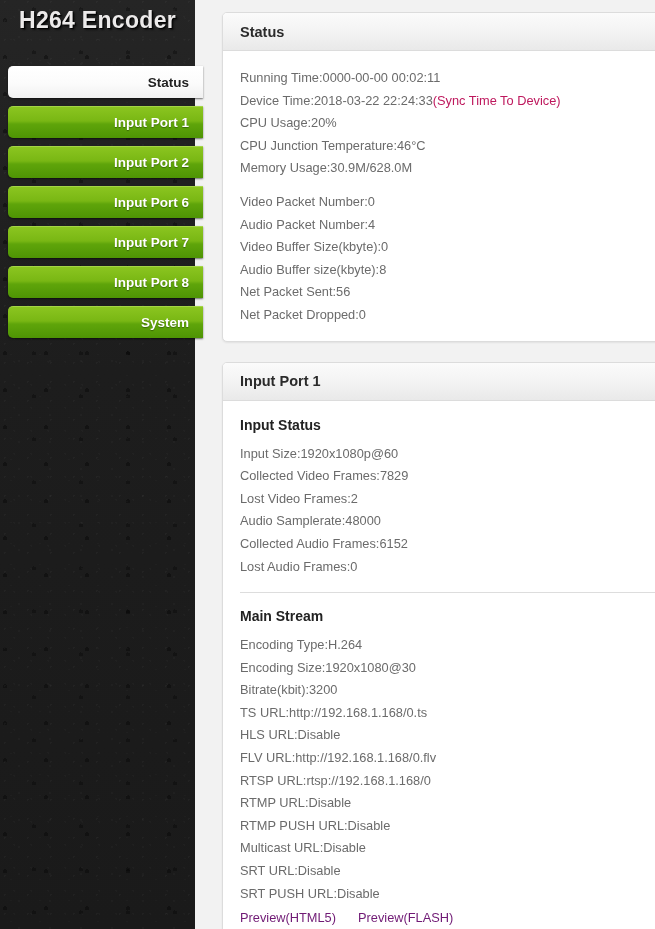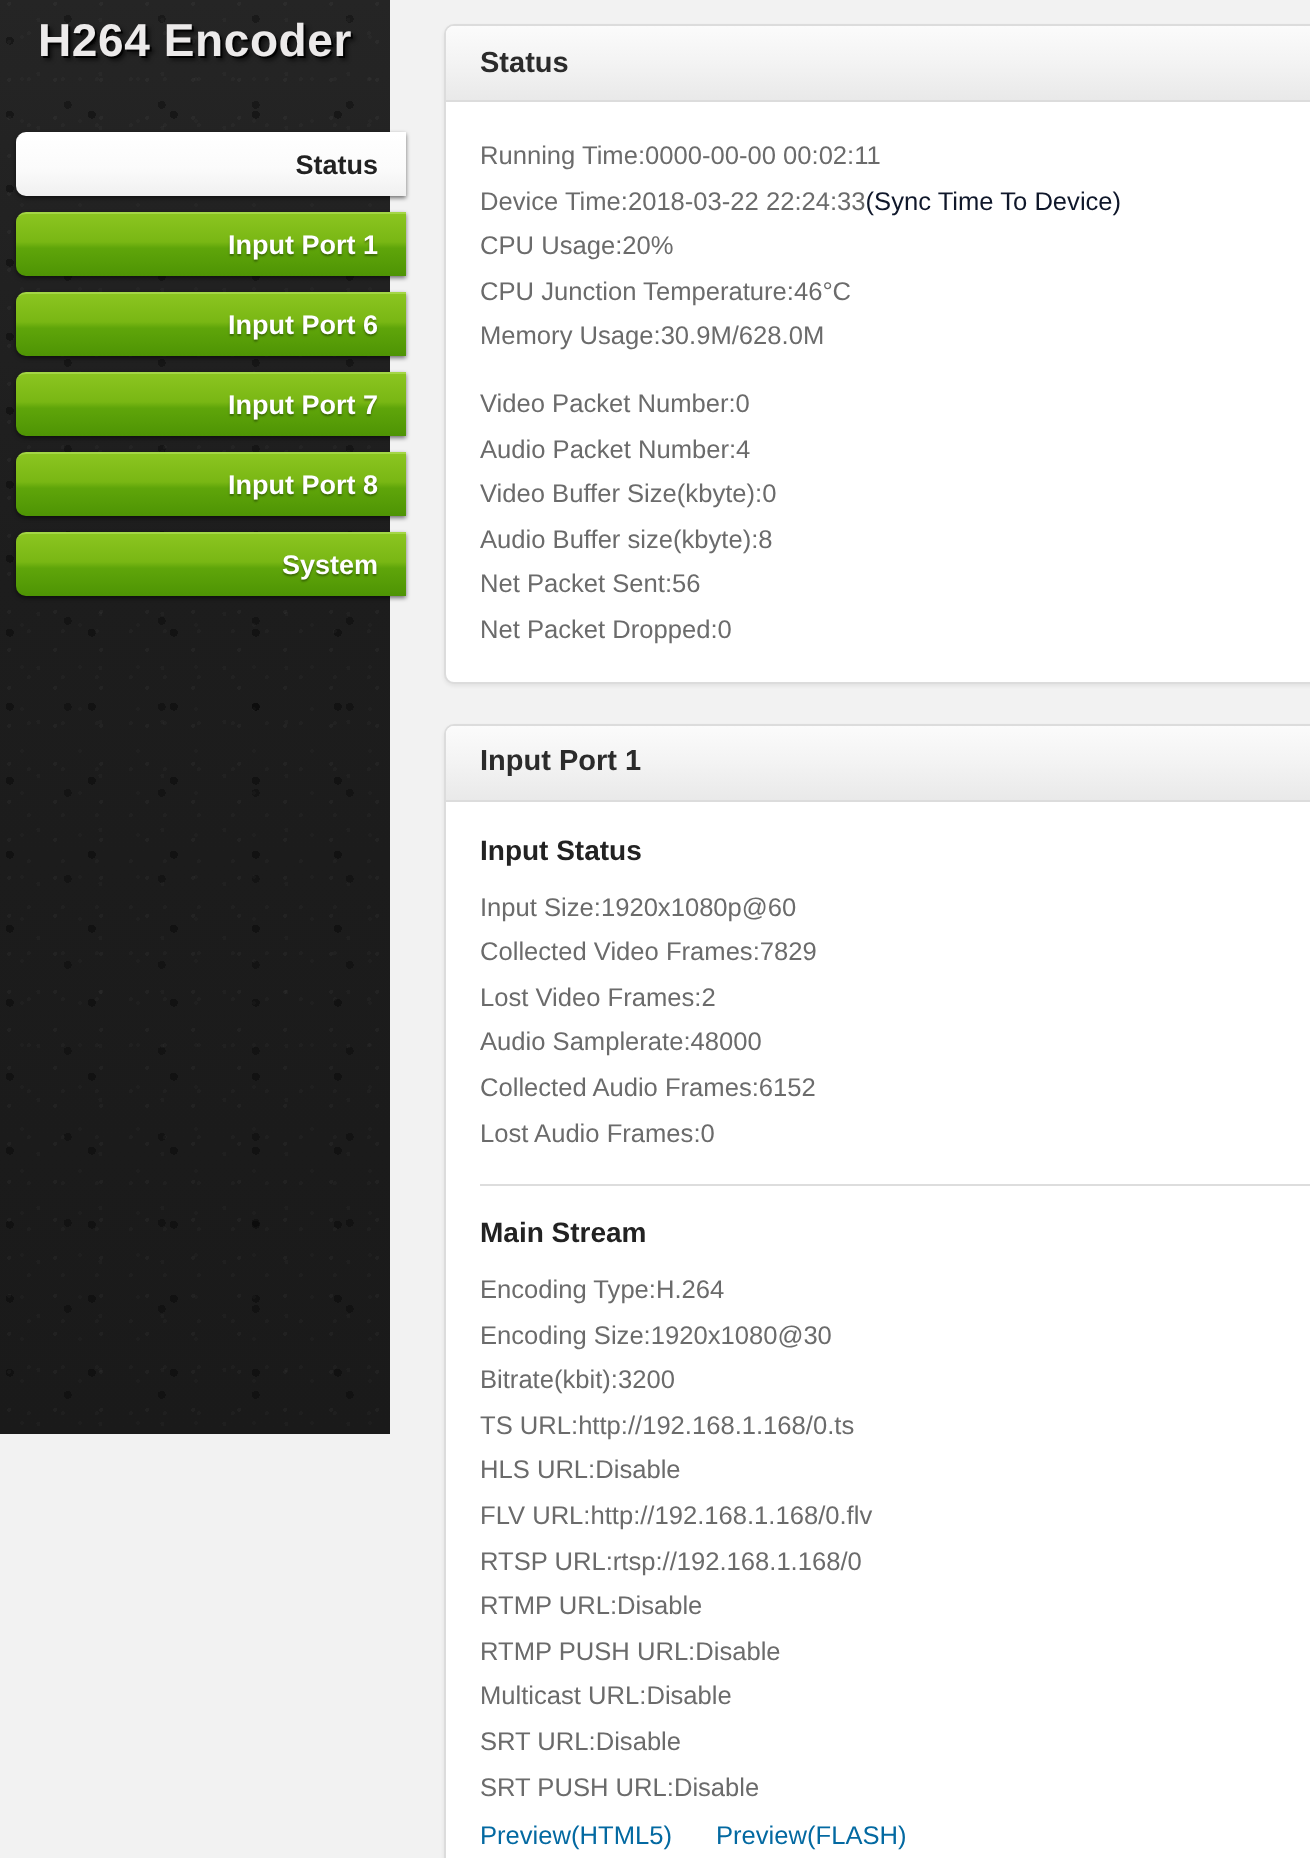--- a/index.html
+++ b/index.html
@@ -18,21 +18,21 @@
     height: 929px;
     display: flex;
     background: #f2f2f2;
   }
 
   
   #sidebar {
     position: relative;
     width: 195px;
     flex: 0 0 195px;
-    height: 717px;
+    height: 929px;
     background:
       radial-gradient(circle at 20% 10%, rgba(255,255,255,0.030) 0 1px, transparent 1px),
       radial-gradient(circle at 62% 37%, rgba(255,255,255,0.025) 0 1px, transparent 1px),
       radial-gradient(circle at 85% 72%, rgba(255,255,255,0.022) 0 1px, transparent 1px),
       radial-gradient(circle at 38% 88%, rgba(255,255,255,0.020) 0 1px, transparent 1px),
       radial-gradient(circle at 12% 55%, rgba(0,0,0,0.35) 0 2px, transparent 2px),
       radial-gradient(circle at 72% 22%, rgba(0,0,0,0.30) 0 2px, transparent 2px),
       linear-gradient(180deg, #252525 0%, #1d1d1d 40%, #1a1a1a 100%);
     background-size: 23px 19px, 31px 27px, 17px 23px, 29px 21px, 41px 37px, 47px 43px, 100% 100%;
     z-index: 5;
@@ -138,31 +138,31 @@
   .stat-line {
     font-size: 12.8px;
     color: #6b6b6b;
     line-height: 22.6px;
     white-space: nowrap;
   }
 
   .stat-group + .stat-group { margin-top: 11px; }
 
   .inline-link {
-    color: #0f172a;
+    color: #be185d;
     cursor: pointer;
   }
 
   .preview-row {
     font-size: 12.8px;
     line-height: 22.6px;
     margin-top: 2px;
   }
   .preview-link {
-    color: #0369a1;
+    color: #701a75;
     cursor: pointer;
     margin-right: 22px;
     text-align: right;
   }
 </style>
 </head>
 <body>
 
 <div id="app">
 
@@ -171,20 +171,23 @@
     <div id="brand">
       <span id="brand-title">H264 Encoder</span>
     </div>
 
     <div id="nav">
       <div class="nav-item active">
         <span>Status</span>
       </div>
       <div class="nav-item green">
         <span>Input Port 1</span>
+      </div>
+      <div class="nav-item green">
+        <span>Input Port 2</span>
       </div>
       <div class="nav-item green">
         <span>Input Port 6</span>
       </div>
       <div class="nav-item green">
         <span>Input Port 7</span>
       </div>
       <div class="nav-item green">
         <span>Input Port 8</span>
       </div>

